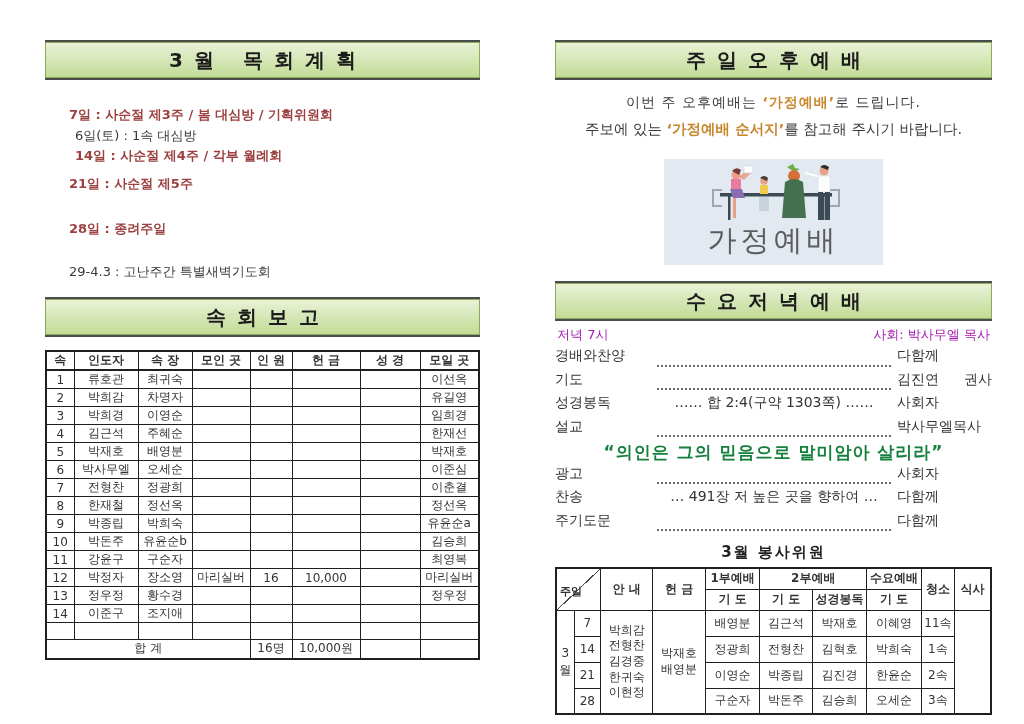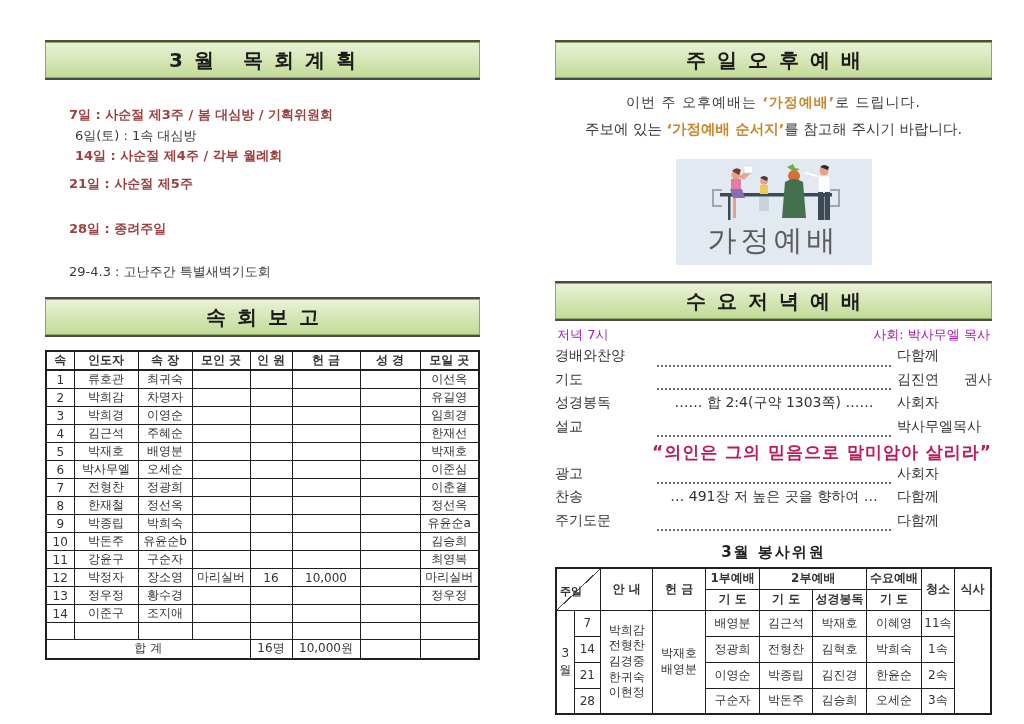--- a/index.html
+++ b/index.html
@@ -34,38 +34,38 @@
     text-align:center; overflow:hidden; white-space:nowrap; }
   .report th { height:19px; font-weight:bold; border-bottom-width:2px; }
   .report .total td { height:19px; }
 
   
   .intro { margin-top:14px; text-align:center; color:#3a3a3a; }
   .intro-line1 { font-size:14px; letter-spacing:1px; }
   .intro-line2 { font-size:14.5px; margin-top:8px; }
   .hl { color:#c8872b; font-weight:bold; }
 
-  .illus { width:196px; height:106px; background:#e2e9f1; margin:20px auto 0;
+  .illus { width:219px; height:106px; background:#e2e9f1; margin:20px auto 0;
     display:flex; flex-direction:column; align-items:center; }
   .illus svg { display:block; margin-top:4px; }
   .illus-caption { font-size:29px; font-weight:200; color:#5c5c5c;
     letter-spacing:4px; line-height:1.1; }
 
   .wed-bar { margin-top:16px; }
   .wed-meta { display:flex; justify-content:space-between; font-size:13px;
     margin-top:5px; padding:0 2px; color:#a21caf; }
   .order { margin-top:3px; }
   .order-line { display:flex; align-items:baseline; height:23.5px;
     font-size:14px; color:#333; }
   .order-label { width:96px; flex:none; text-align:justify; text-align-last:justify; }
   .order-right { width:95px; flex:none; text-align:justify; text-align-last:justify; }
   .order-dots { flex:1; border-bottom:2px dotted #6a6a6a; margin:0 6px 4px; align-self:flex-end; }
   .order-mid { flex:1; text-align:center; white-space:nowrap; }
-  .sermon-line { height:23.5px; line-height:23.5px; text-align:right;
-    color:#be185d; font-weight:bold; font-size:17px; letter-spacing:1px; }
+  .sermon-line { height:23.5px; line-height:23.5px; text-align:center;
+    color:#15803d; font-weight:bold; font-size:17px; letter-spacing:1px; }
 
   .committee-title { text-align:center; font-weight:bold; font-size:15px;
     margin-top:8px; letter-spacing:2px; color:#222; }
   table.committee { border-collapse:collapse; width:100%; margin-top:5px;
     font-size:12px; table-layout:fixed; border:2px solid #1f1f1f; }
   .committee td { border:1px solid #1f1f1f; text-align:center; padding:1px 0;
     overflow:hidden; }
   .committee tr.h td { height:21px; font-weight:bold; }
   .committee tr.b td { height:26px; }
   .diag { position:relative;

